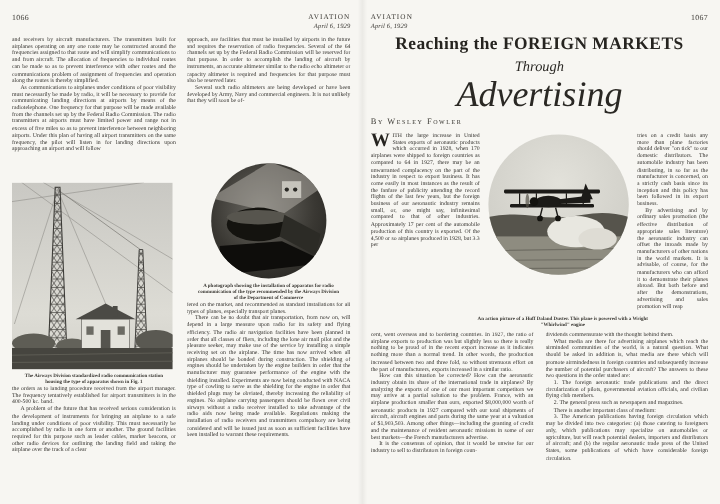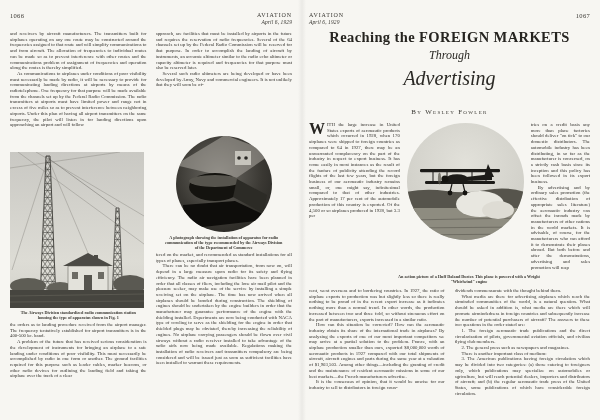--- a/index.html
+++ b/index.html
@@ -36,23 +36,23 @@
   .photo-frame { width:134px; height:156px; margin:3px 0 1px 0; overflow:hidden; }
   .capt { font-size:4.2px; font-weight:bold; text-align:center; line-height:5px;
           padding:1px 8px 2px; color:#3a3833; }
 
   .circle-photo { display:block; margin:2px auto 1px auto; }
 
   
   .headline { text-align:center; margin-top:2px; }
   .headline-main { font-size:14.5px; font-weight:bold; letter-spacing:0.4px; line-height:16px; color:#262420; }
   .headline-through { font-style:italic; font-size:12px; line-height:19px; margin-top:1px; color:#2a2824; }
-  .headline-adv { font-style:italic; font-size:20px; line-height:27px; color:#2a2824; }
-  .byline { text-align:center; font-variant:small-caps; font-size:7px;
-            letter-spacing:1.3px; margin-top:16px; color:#3a3833; }
+  .headline-adv { font-style:italic; font-size:30px; line-height:27px; color:#2a2824; }
+  .byline { font-variant:small-caps; font-size:7px;
+            letter-spacing:1.3px; margin-top:5px; color:#3a3833; }
 
   .feature-row { display:flex; gap:6px; margin-top:6px; }
   .feature-col1 { width:92px; height:150px; }
   .feature-col2 { width:60px; height:150px; }
   .feature-photo-wrap { width:119px; }
 
   .dropcap { float:left; font-size:16px; line-height:11px; font-weight:bold;
              padding:1px 2px 0 0; color:#262420; }
 
   .air-caption { font-size:4.2px; font-weight:bold; text-align:center; line-height:5px;

